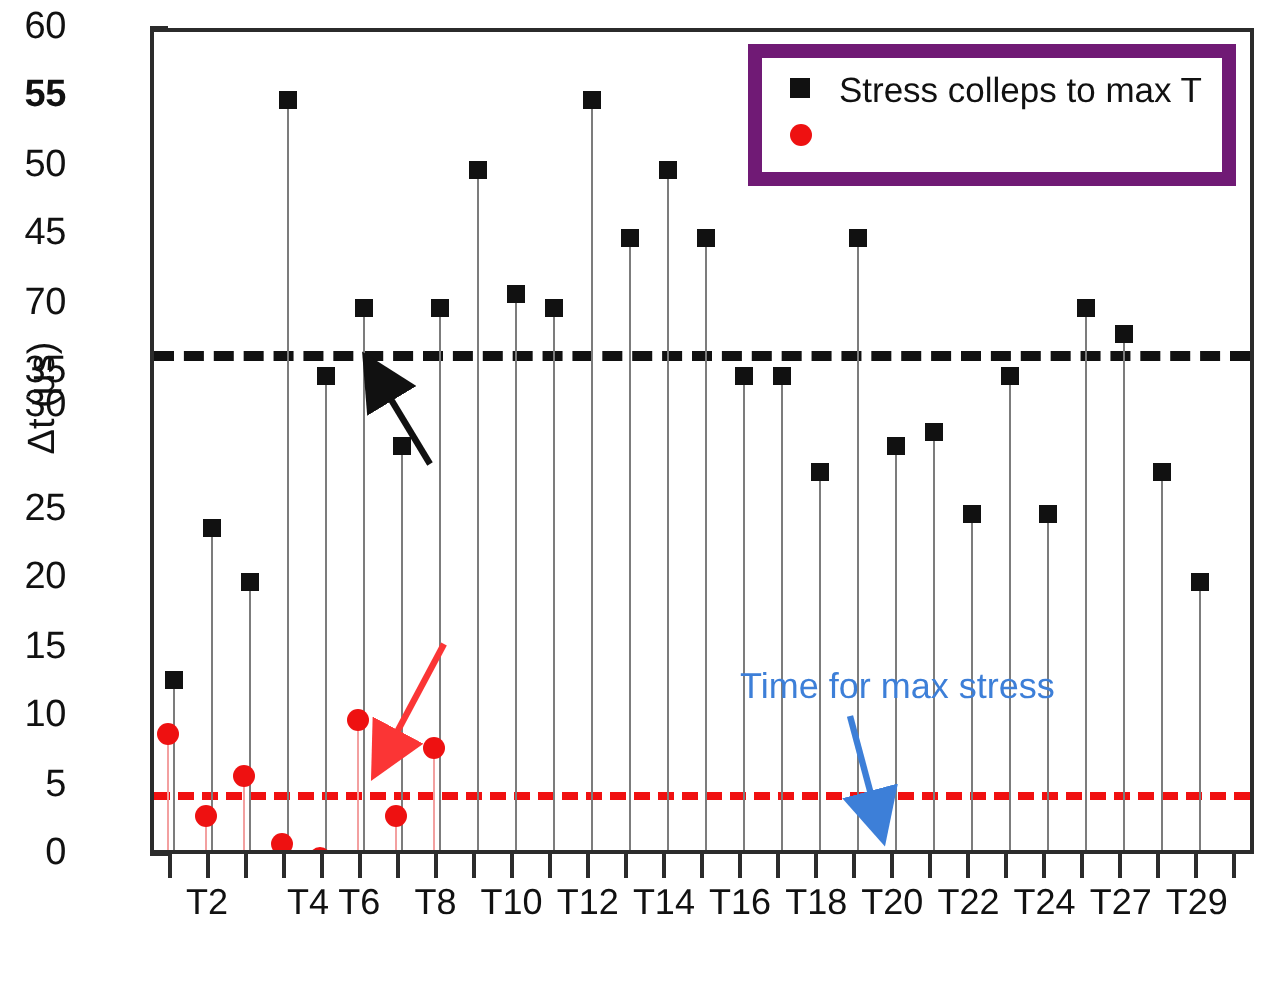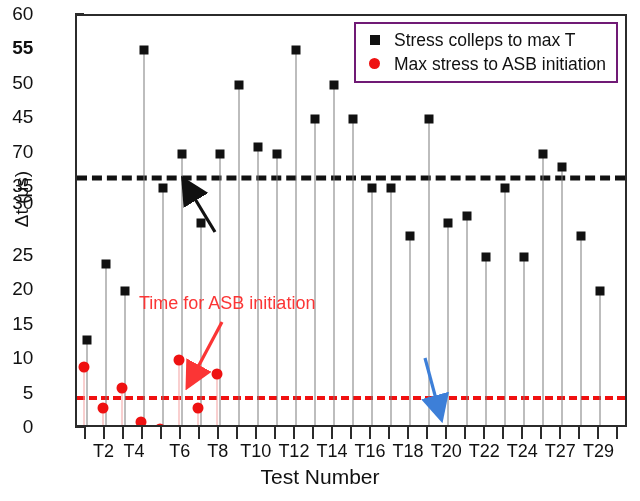--- a/index.html
+++ b/index.html
@@ -81,21 +81,21 @@
   }
 
   
   .refline{position:absolute;left:0;right:0;transform:translateY(-50%);}
   #ref-black{height:0;border-top:5px dashed #111;}
   #ref-red{height:0;border-top:4px dashed #f01010;}
 
   
   #legend{
     position:absolute;right:7px;top:6px;
-    border:2px solid #701a75;
+    border:7px solid #701a75;
     background:#fff;
     padding:4px 10px 5px 6px;
   }
   .legend-row{display:flex;align-items:center;height:24px;}
   .legend-mark{width:26px;text-align:center;}
   .legend-mark .sqm{display:inline-block;width:10px;height:10px;background:#111;}
   .legend-mark .dotm{display:inline-block;width:11px;height:11px;border-radius:50%;background:#ee1111;}
   .legend-text{font-size:17.5px;color:#111;white-space:nowrap;padding-left:6px;}
 
   
@@ -234,21 +234,20 @@
         </div>
     </div>
 
     <div id="legend">
       <div class="legend-row">
         <span class="legend-mark"><span class="sqm"></span></span>
         <span class="legend-text">Stress colleps to max T</span>
       </div>
       <div class="legend-row">
         <span class="legend-mark"><span class="dotm"></span></span>
-        <span class="legend-text">Max stress to ASB initiation</span>
       </div>
     </div>
   </div>
 
   <div id="xaxis">
       <div class="xtick" style="left: 84.5172px;"></div>
       <div class="xtick" style="left: 103.552px;"></div>
       <div class="xtick" style="left: 122.586px;"></div>
       <div class="xtick" style="left: 141.621px;"></div>
       <div class="xtick" style="left: 160.655px;"></div>
@@ -270,37 +269,36 @@
       <div class="xtick" style="left: 465.207px;"></div>
       <div class="xtick" style="left: 484.241px;"></div>
       <div class="xtick" style="left: 503.276px;"></div>
       <div class="xtick" style="left: 522.31px;"></div>
       <div class="xtick" style="left: 541.345px;"></div>
       <div class="xtick" style="left: 560.379px;"></div>
       <div class="xtick" style="left: 579.414px;"></div>
       <div class="xtick" style="left: 598.448px;"></div>
       <div class="xtick" style="left: 617.483px;"></div>
       <div class="xlabel" style="left: 103.552px;">T2</div>
-      <div class="xlabel" style="left: 134px;">T4</div>
+      <div class="xlabel" style="left: 154px;">T4</div>
       <div class="xlabel" style="left: 179.69px;">T6</div>
       <div class="xlabel" style="left: 217.759px;">T8</div>
       <div class="xlabel" style="left: 255.828px;">T10</div>
       <div class="xlabel" style="left: 293.897px;">T12</div>
       <div class="xlabel" style="left: 331.966px;">T14</div>
       <div class="xlabel" style="left: 370.034px;">T16</div>
       <div class="xlabel" style="left: 408.103px;">T18</div>
       <div class="xlabel" style="left: 446.172px;">T20</div>
       <div class="xlabel" style="left: 484.241px;">T22</div>
       <div class="xlabel" style="left: 522.31px;">T24</div>
       <div class="xlabel" style="left: 560.379px;">T27</div>
       <div class="xlabel" style="left: 598.448px;">T29</div>
     </div>
-  <div id="xaxis-title">Test Number</div>
-
-  <div class="anno" id="anno-red">Time for ASB initiation</div>
+
+  <div class="anno" id="anno-blue">Time for max stress</div>
 
   <svg id="arrows" width="640" height="501">
     <defs>
       <marker id="ah-black" markerWidth="9" markerHeight="9" refX="6" refY="4.5" orient="auto">
         <path d="M0,0 L9,4.5 L0,9 z" fill="#111111"></path>
       </marker>
       <marker id="ah-red" markerWidth="9" markerHeight="9" refX="6" refY="4.5" orient="auto">
         <path d="M0,0 L9,4.5 L0,9 z" fill="#fb3535"></path>
       </marker>
       <marker id="ah-blue" markerWidth="9" markerHeight="9" refX="6" refY="4.5" orient="auto">

